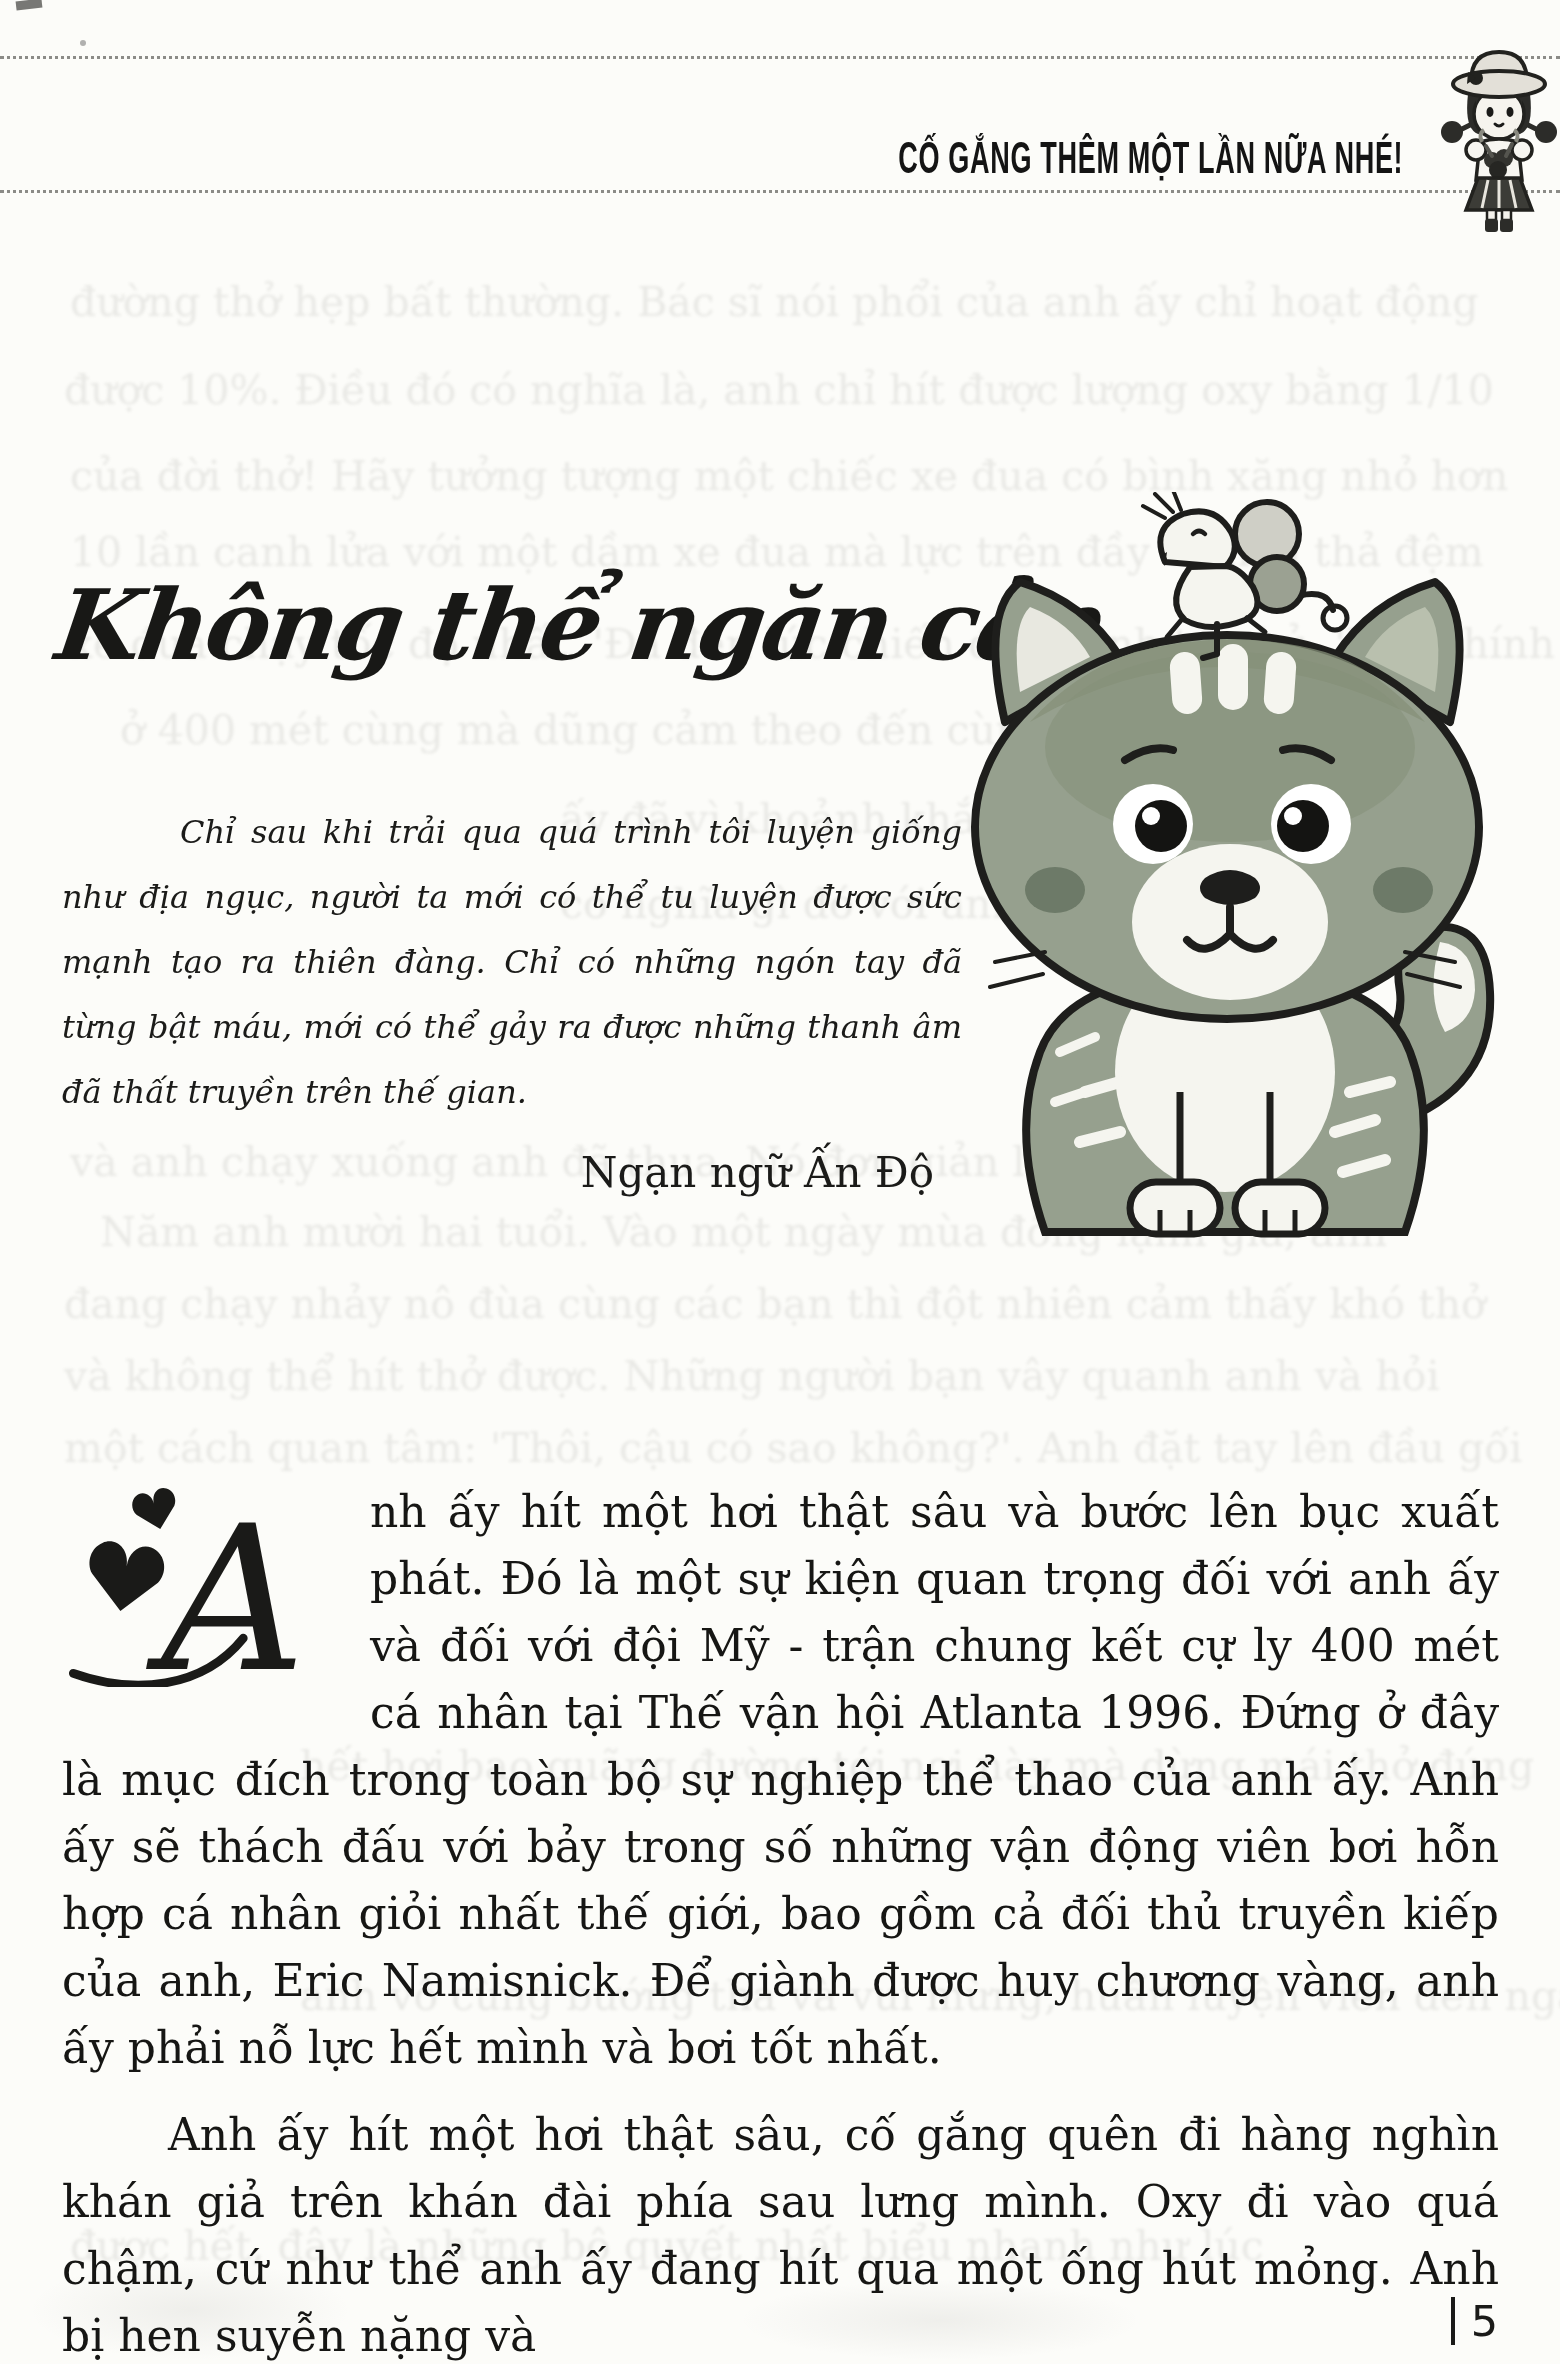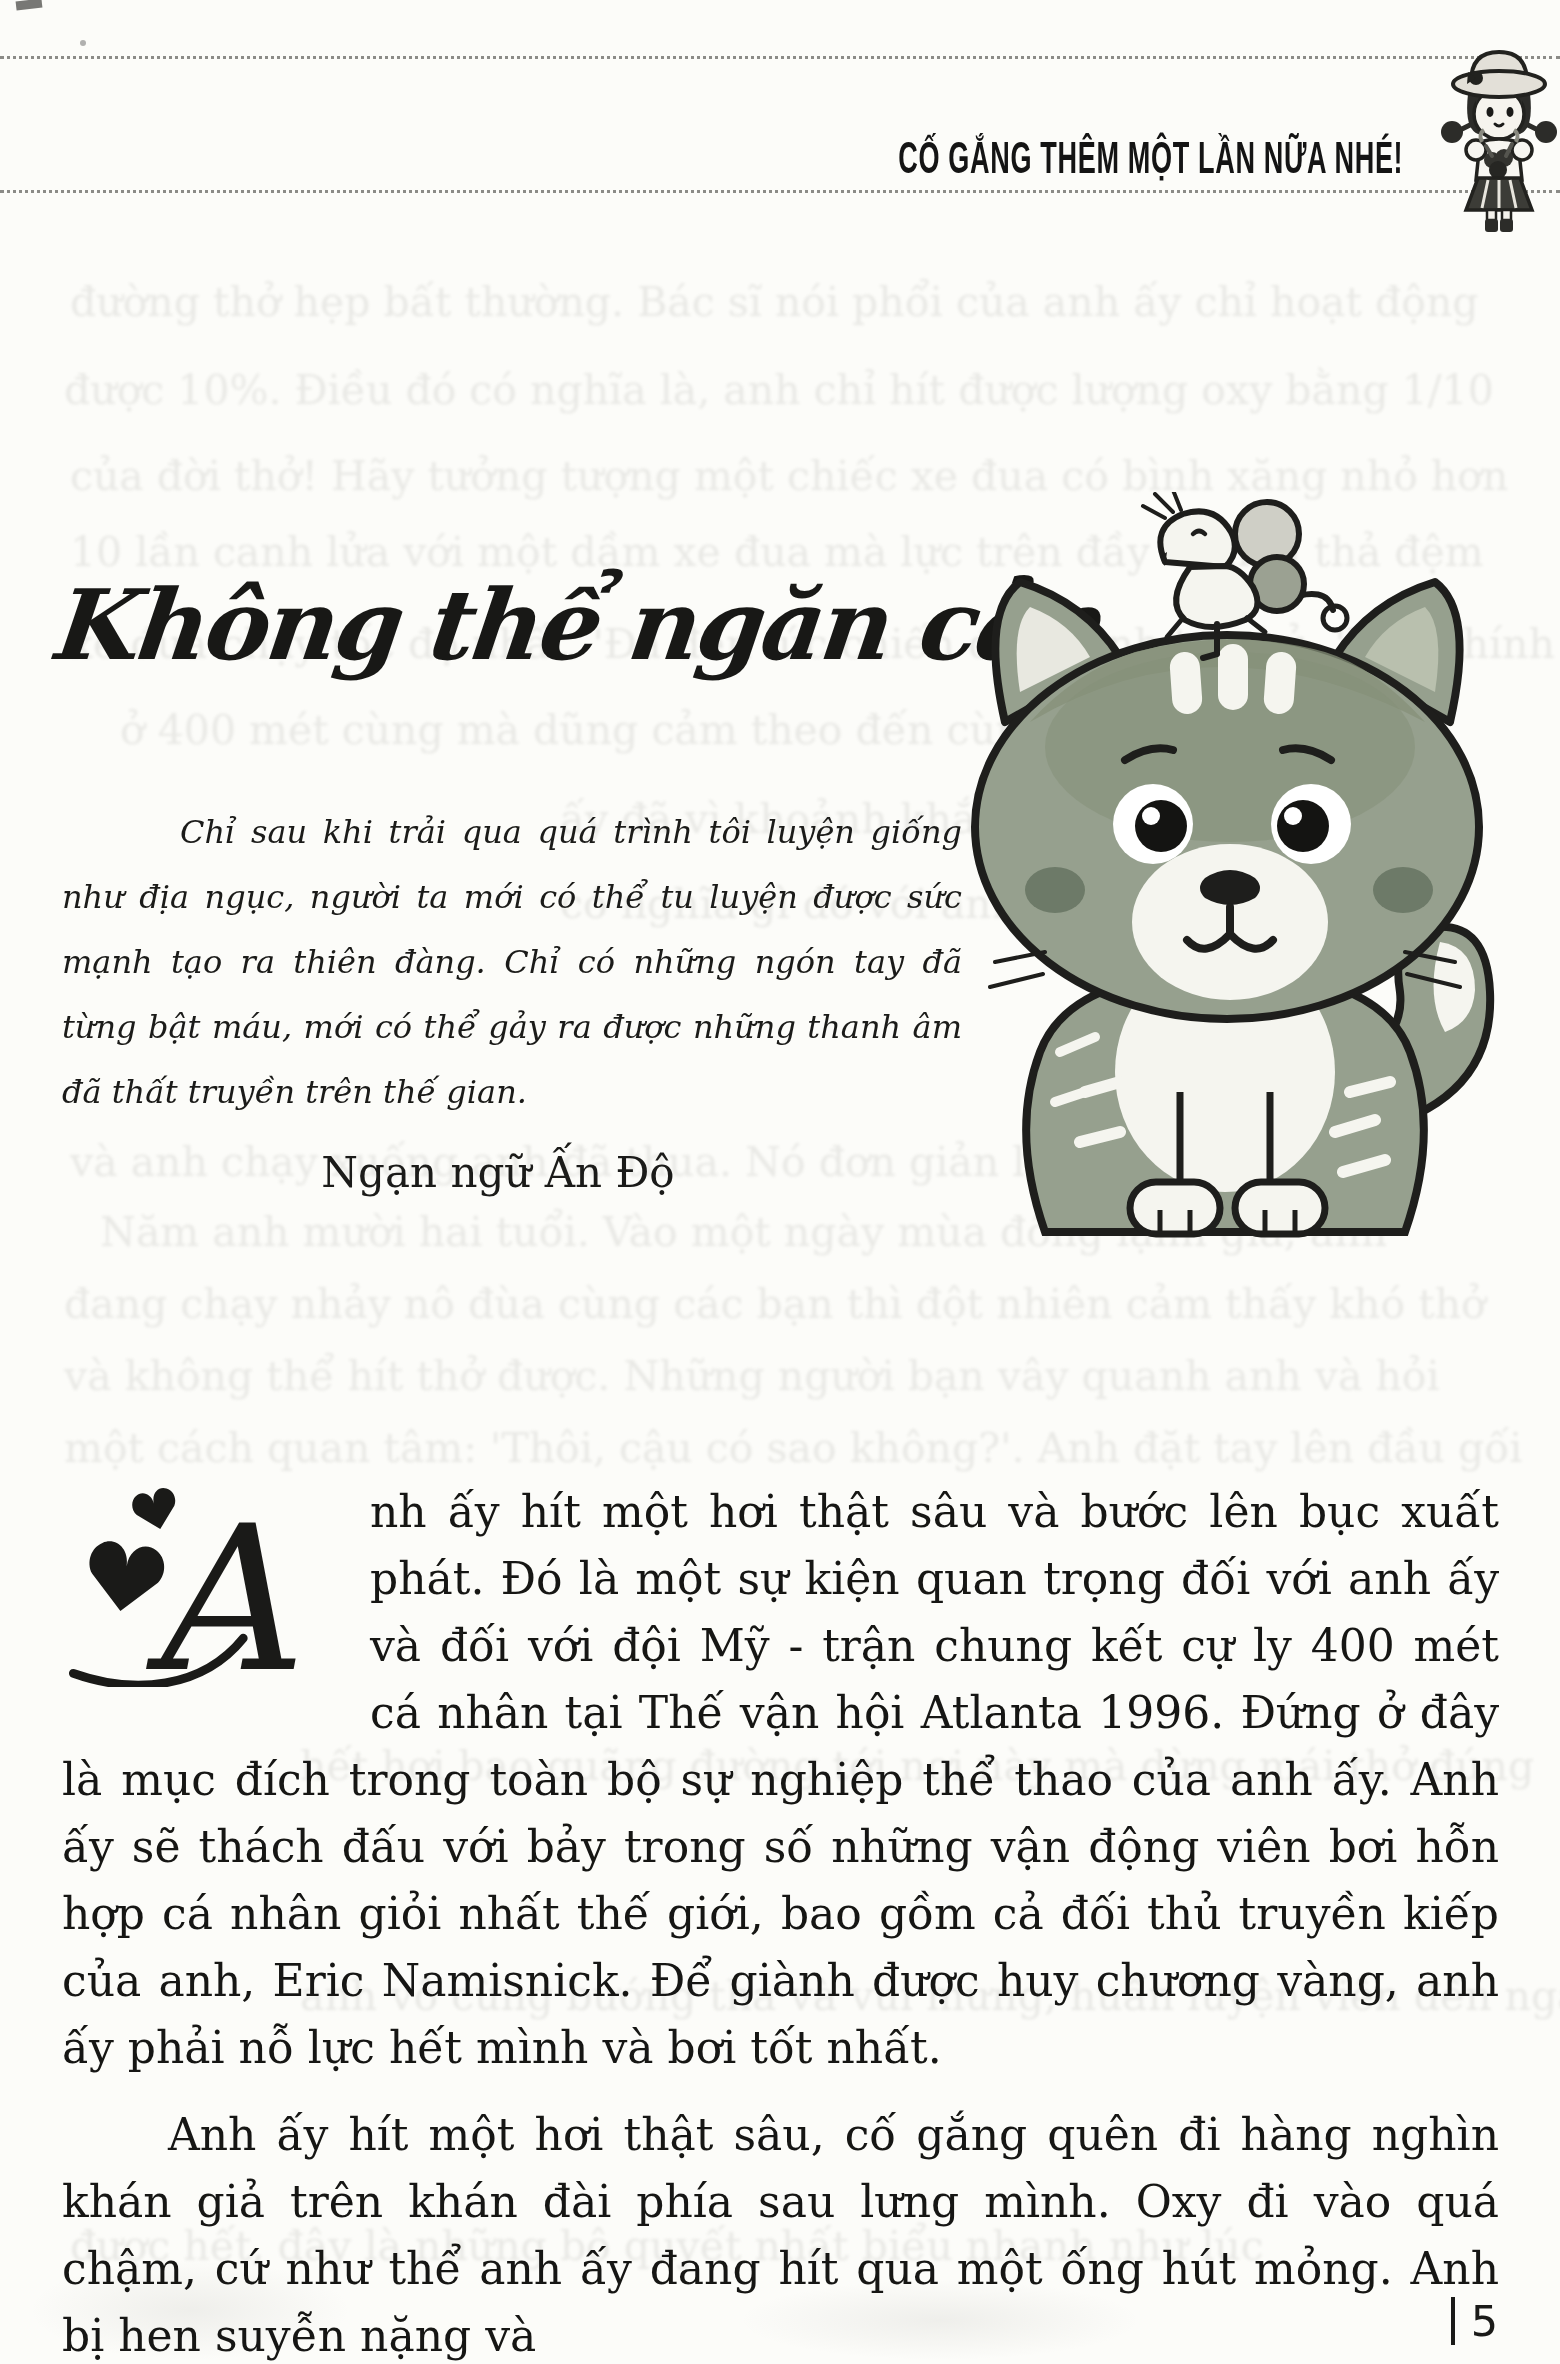--- a/index.html
+++ b/index.html
@@ -19,21 +19,21 @@
   .corner-mark{position:absolute;left:16px;top:0;width:26px;height:9px;background:#4c4c48;
                opacity:.75;transform:rotate(-7deg);}
   .speck{position:absolute;border-radius:50%;background:#555;opacity:.45;}
   
   .chapter-title{position:absolute;left:58px;top:568px;font-size:97px;font-style:italic;
                  font-weight:bold;letter-spacing:-3px;transform:skewX(-8deg);
                  white-space:nowrap;color:#181816;}
   
   .quote{position:absolute;left:62px;top:800px;width:900px;font-size:32px;font-style:italic;
          line-height:65px;text-align:justify;text-indent:118px;color:#1b1b19;}
-  .attribution{position:absolute;left:62px;top:1148px;width:900px;text-align:center;
+  .attribution{position:absolute;left:62px;top:1148px;width:900px;text-align:right;
                padding-right:28px;box-sizing:border-box;font-size:42px;color:#1b1b19;}
   
   .cat{position:absolute;left:935px;top:492px;width:585px;height:755px;}
   
   .body-text{position:absolute;left:62px;top:1478px;width:1437px;font-size:44px;
              line-height:67px;text-align:justify;color:#161614;}
   .dropcap-box{float:left;width:300px;height:200px;margin:4px 8px 0 0;}
   .para2{margin:20px 0 0 0;text-indent:106px;}
   .para1{margin:0;}
   

